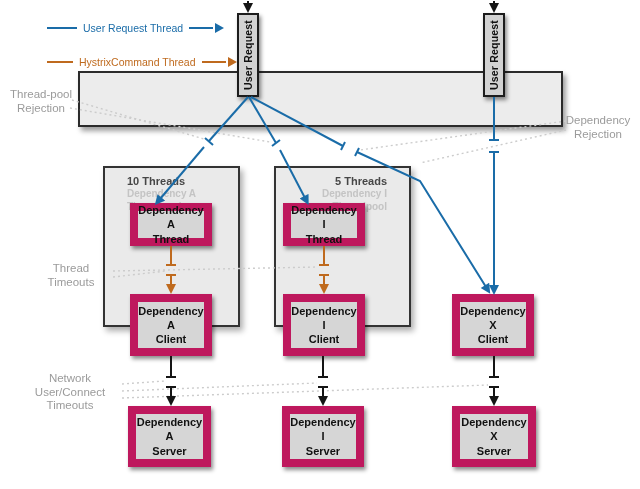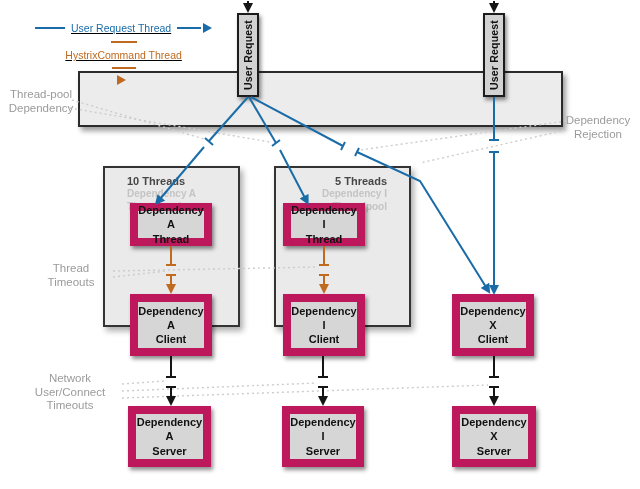--- a/index.html
+++ b/index.html
@@ -49,21 +49,21 @@
     text-align:center; white-space:pre-line; line-height:1.3;
   }
 
   
   .anno {
     position:absolute; color:var(--anno-gray,#9b9b9b); font-size:11.5px;
     text-align:center; white-space:pre-line; line-height:1.18; z-index:7;
   }
 
   
-  .legend { position:absolute; left:35px; top:22px; z-index:3; display:flex; flex-direction:column; gap:7px;text-decoration:underline; }
+  .legend { position:absolute; left:47px; top:22px; z-index:3; display:flex; flex-direction:column; gap:22px; }
   .lrow { display:flex; align-items:center; gap:6px; font-size:10.5px; }
   .lline { display:inline-block; width:30px; height:0; border-top:2px solid currentColor; }
   .lline.short { width:24px; }
   .ltext { white-space:nowrap; }
   .lhead {
     display:inline-block; width:0; height:0; margin-left:-4px;
     border-top:5px solid transparent; border-bottom:5px solid transparent;
     border-left:9px solid currentColor;
   }
 </style>
@@ -101,37 +101,37 @@
   <div class="node" style="left:452px; top:294px; width:82px; height:62px;">Dependency X
 Client</div>
   <div class="node" style="left:128px; top:406px; width:83px; height:61px;">Dependency A
 Server</div>
   <div class="node" style="left:282px; top:406px; width:82px; height:61px;">Dependency I
 Server</div>
   <div class="node" style="left:452px; top:406px; width:84px; height:61px;">Dependency X
 Server</div>
 
   <div class="anno" style="left:0px; top:88px; width:82px;">Thread-pool
-Dependency</div>
+Rejection</div>
   <div class="anno" style="left:558px; top:114px; width:80px;">Dependency
 Rejection</div>
   <div class="anno" style="left:30px; top:262px; width:82px;">Thread
 Timeouts</div>
   <div class="anno" style="left:20px; top:372px; width:100px;">Network
 User/Connect
 Timeouts</div>
 
   <div class="legend">
     <div class="lrow" style="color:var(--blue,#1a6ca8);">
       <span class="lline"></span>
       <span class="ltext">User Request Thread</span>
       <span class="lline short"></span>
       <span class="lhead"></span>
     </div>
-    <div class="lrow" style="color:var(--orange,#bf6a1e);flex-direction:column;">
+    <div class="lrow" style="color:var(--orange,#bf6a1e);">
       <span class="lline" style="width:26px;"></span>
       <span class="ltext">HystrixCommand Thread</span>
       <span class="lline short"></span>
       <span class="lhead"></span>
     </div>
   </div>
 
   <svg class="wires" width="640" height="489" viewBox="0 0 640 489">
     <defs>
       <marker id="ab" viewBox="0 0 10 10" markerWidth="11" markerHeight="10" refX="2" refY="5" orient="auto" markerUnits="userSpaceOnUse">

